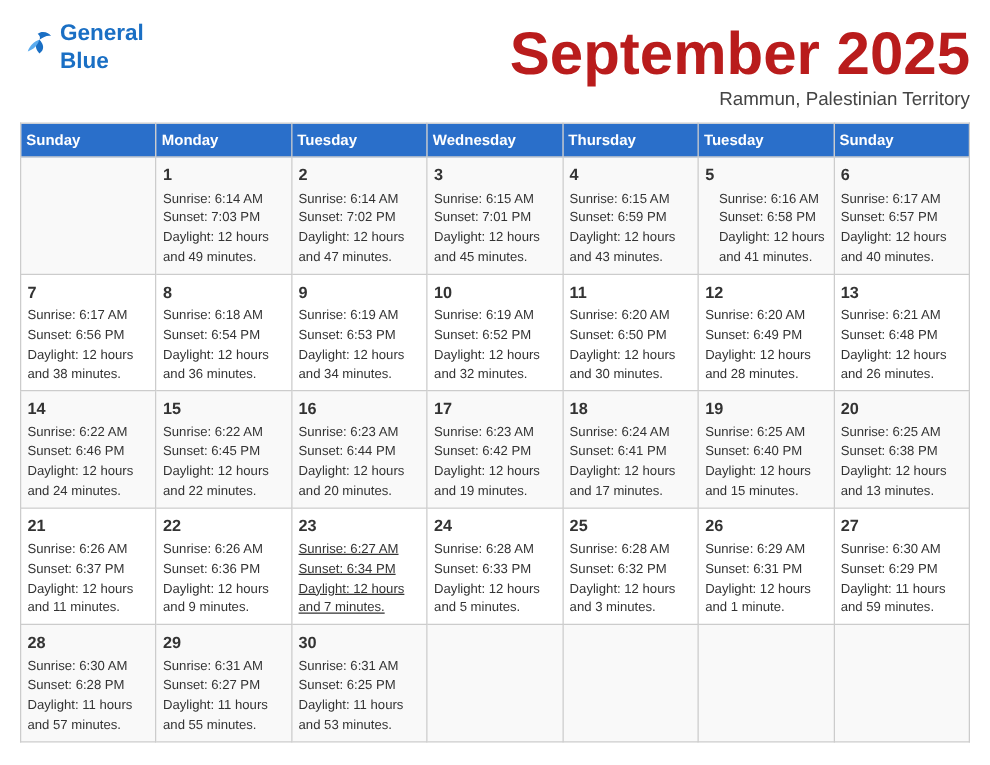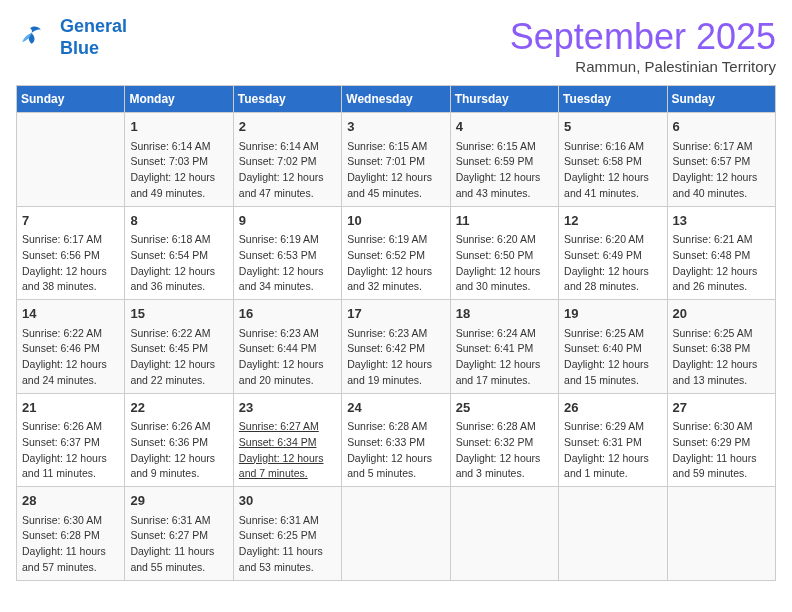--- a/index.html
+++ b/index.html
@@ -12,42 +12,42 @@
     }
     .header-area {
       display: flex;
       justify-content: space-between;
       align-items: flex-start;
       margin-bottom: 10px;
     }
     .logo {
       display: flex;
       align-items: center;
-      gap: 16px;
+      gap: 4px;
     }
     .logo-text {
       font-size: 18px;
       font-weight: bold;
       color: #333;
       line-height: 1.2;
     }
     .logo-text span {
       color: #1a6fc4;
     }
     .logo-bird {
       width: 28px;
       height: 28px;
     }
     .title-area {
       text-align: right;
     }
     .month-title {
-      font-size: 36px;
-      font-weight: normal;
-      color: #8b5cf6;
+      font-size: 48px;
+      font-weight: bold;
+      color: #b91c1c;
     }
     .location-title {
       font-size: 15px;
       color: #444;
     }
     table {
       width: 100%;
       border-collapse: collapse;
       font-size: 11px;
     }
@@ -154,21 +154,21 @@
         </td>
         <td>
           <span class="day-num">4</span>
           <div class="day-info" style="white-space: pre-line;">Sunrise: 6:15 AM
 Sunset: 6:59 PM
 Daylight: 12 hours
 and 43 minutes.</div>
         </td>
         <td>
           <span class="day-num">5</span>
-          <div class="day-info" style="white-space: pre-line;">Sunrise: 6:16 AM
+          <div class="day-info" style="white-space: pre-line; margin-left: 11px;">Sunrise: 6:16 AM
 Sunset: 6:58 PM
 Daylight: 12 hours
 and 41 minutes.</div>
         </td>
         <td>
           <span class="day-num">6</span>
           <div class="day-info" style="white-space: pre-line;">Sunrise: 6:17 AM
 Sunset: 6:57 PM
 Daylight: 12 hours
 and 40 minutes.</div>

